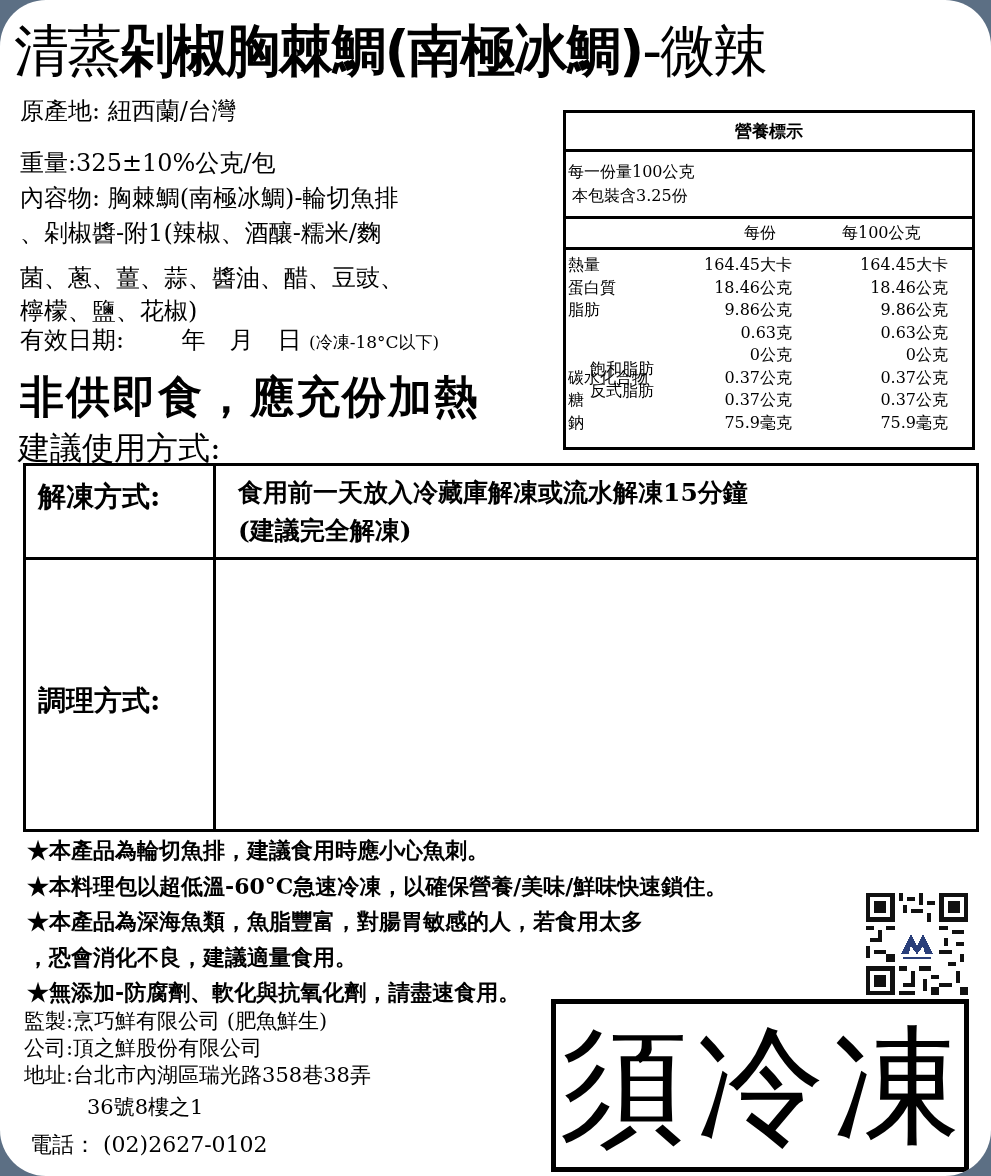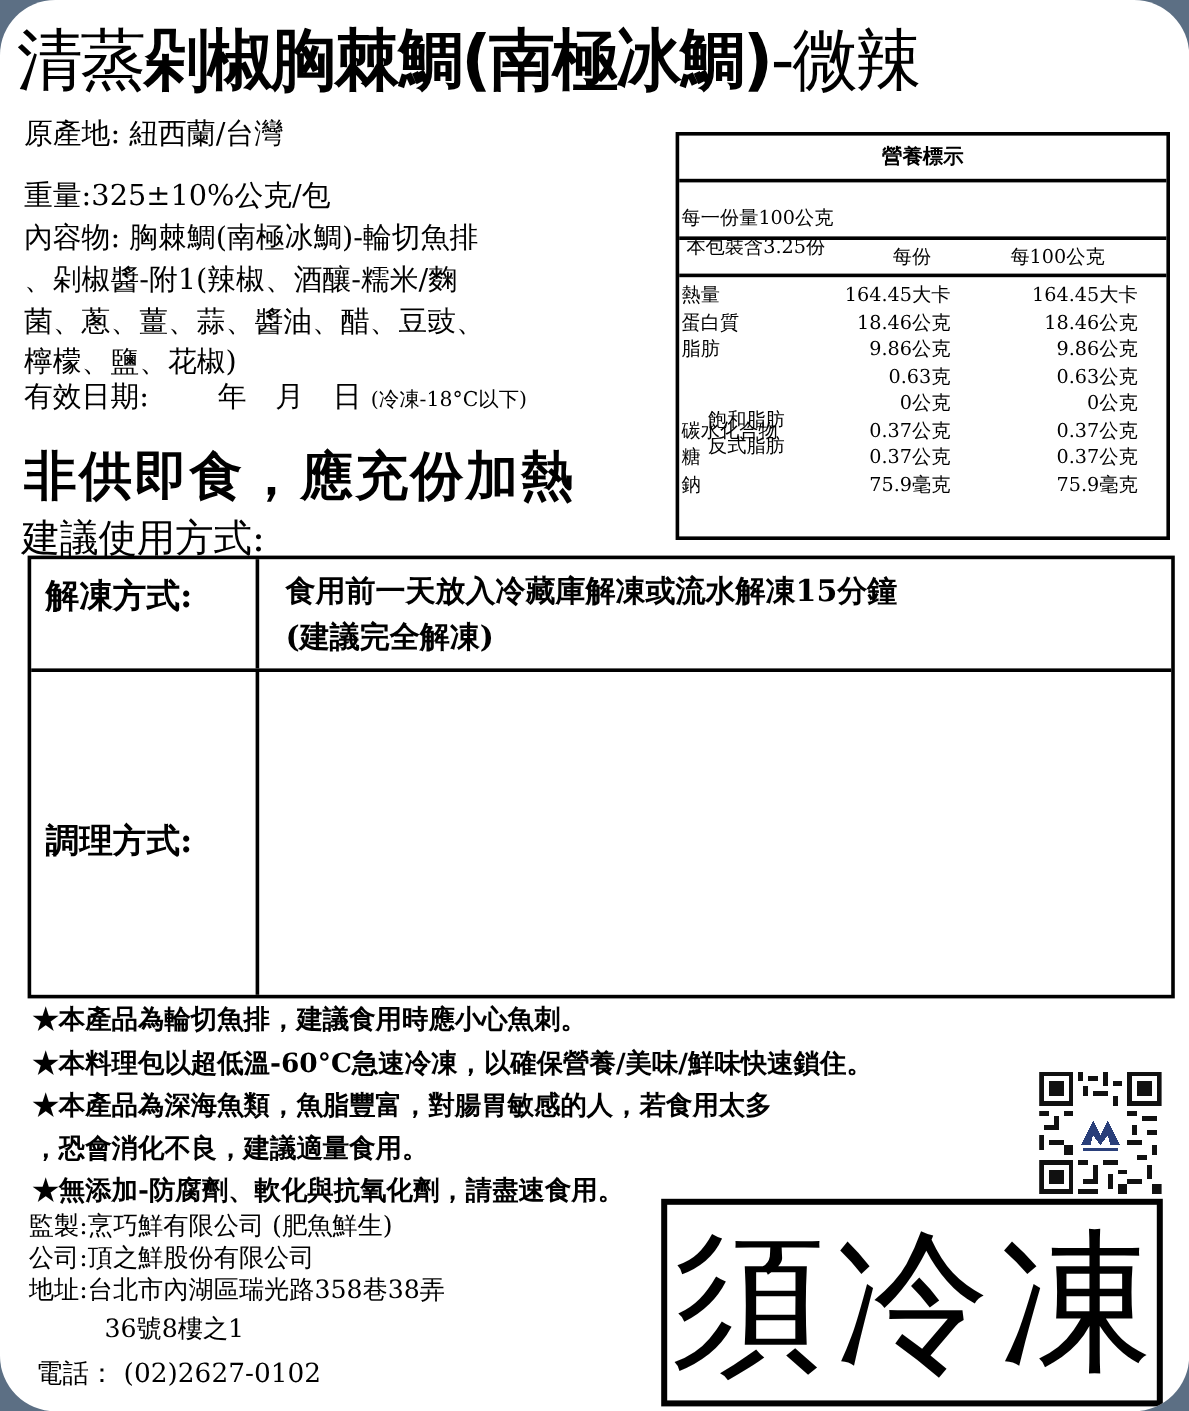--- a/index.html
+++ b/index.html
@@ -33,21 +33,21 @@
     letter-spacing: 2px;
   }
   .usage-title { left: 18px; top: 427px; font-size: 32px; }
 
   
   .nut {
     position: absolute; left: 563px; top: 110px; width: 412px; height: 340px;
     border: 3px solid #000; box-sizing: border-box; font-size: 16px;
   }
   .nut-head { height: 36px; border-bottom: 3px solid #000; text-align: center; line-height: 36px; font-weight: bold; font-size: 17px; }
-  .nut-serv { height: 48px; border-bottom: 3px solid #000; padding-left: 2px; line-height: 24px; padding-top: 18px; box-sizing: border-box; }
+  .nut-serv { height: 67px; border-bottom: 3px solid #000; padding-left: 2px; line-height: 24px; padding-top: 8px; box-sizing: border-box; }
   .nut-cols { height: 28px; border-bottom: 3px solid #000; position: relative; }
   .nut-cols span { position: absolute; top: 4px; }
   .nut-rows { position: relative; padding-top: 4px; }
   .nut-row { height: 22.5px; position: relative; line-height: 22px; }
   .nut-row .n { position: absolute; left: 2px; }
   .nut-row .n.sub { left: 24px; margin-top: 36px; }
   .nut-row .v1 { position: absolute; right: 180px; }
   .nut-row .v2 { position: absolute; right: 24px; }
 
   
@@ -94,21 +94,21 @@
 
   <div class="abs title">
     <span class="light">清蒸</span><span class="bold">剁椒胸棘鯛(南極冰鯛)</span><span class="light">-微辣</span>
   </div>
 
   <div class="abs info" style="top:95px;">
     <div class="info-line">原產地: 紐西蘭/台灣</div>
     <div class="info-line" style="margin-top:20px">重量:325±10%公克/包</div>
     <div class="info-line" style="margin-top:3px">內容物: 胸棘鯛(南極冰鯛)-輪切魚排</div>
     <div class="info-line" style="margin-top:3px">、剁椒醬-附1(辣椒、酒釀-糯米/麴</div>
-    <div class="info-line" style="margin-top:3px">菌、蔥、薑、蒜、醬油、醋、豆豉、</div>
+    <div class="info-line" style="margin-top:13px">菌、蔥、薑、蒜、醬油、醋、豆豉、</div>
     <div class="info-line" style="margin-top:1px">檸檬、鹽、花椒)</div>
     <div class="info-line" style="margin-top:-3px">
       <span>有效日期:</span>
       <span style="display:inline-block;width:42px"></span>
       <span>年　月　日</span>
       <span class="expiry-note">(冷凍-18°C以下)</span>
     </div>
   </div>
 
   <div class="abs notready">非供即食，應充份加熱</div>

